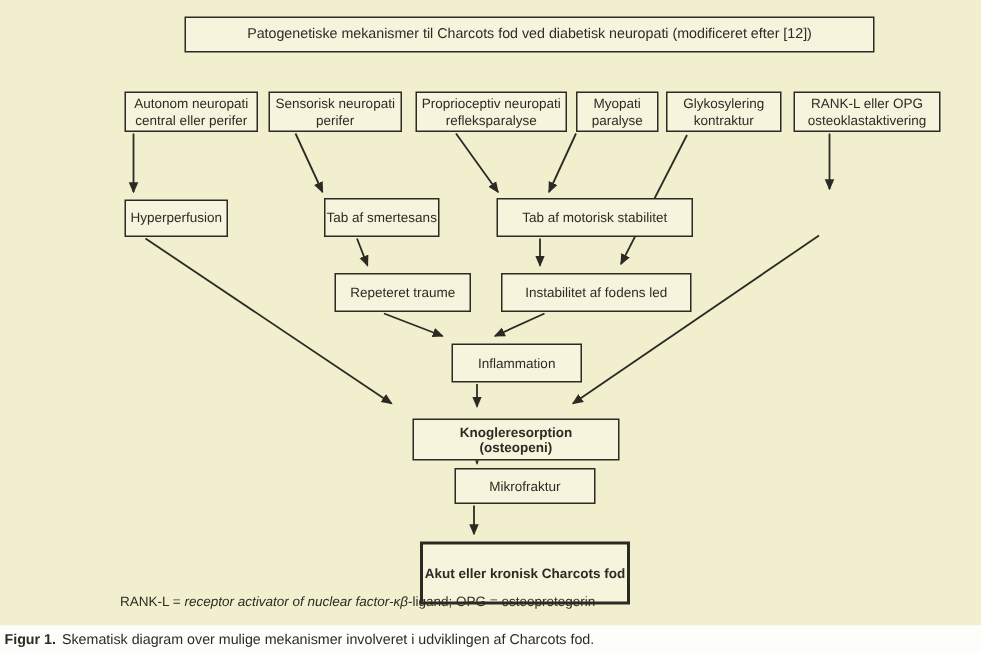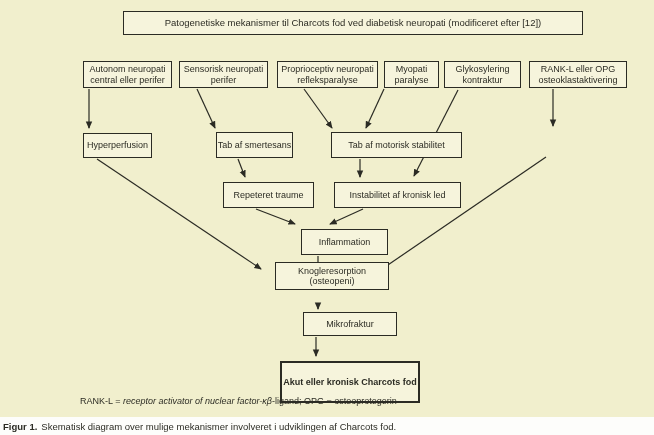--- a/index.html
+++ b/index.html
@@ -76,24 +76,24 @@
   <div class="box" style="left:418px;top:61px;width:77px;height:27px;">Glykosylering
 kontraktur</div>
   <div class="box" style="left:503px;top:61px;width:98px;height:27px;">RANK-L eller OPG
 osteoklastaktivering</div>
 
   <div class="box" style="left:57px;top:133px;width:69px;height:25px;">Hyperperfusion</div>
   <div class="box" style="left:190px;top:132px;width:77px;height:26px;">Tab af smertesans</div>
   <div class="box" style="left:305px;top:132px;width:131px;height:26px;">Tab af motorisk stabilitet</div>
 
   <div class="box" style="left:197px;top:182px;width:91px;height:26px;">Repeteret traume</div>
-  <div class="box" style="left:308px;top:182px;width:127px;height:26px;">Instabilitet af kronisk led</div>
+  <div class="box" style="left:308px;top:182px;width:127px;height:26px;">Instabilitet af fodens led</div>
 
   <div class="box" style="left:275px;top:229px;width:87px;height:26px;">Inflammation</div>
-  <div class="box" style="left:249px;top:262px;width:114px;height:28px;">Knogleresorption
+  <div class="box" style="left:249px;top:279px;width:138px;height:28px;font-weight:bold;">Knogleresorption
 (osteopeni)</div>
   <div class="box" style="left:277px;top:312px;width:94px;height:24px;">Mikrofraktur</div>
   <div class="box final" style="left:254px;top:361px;width:140px;height:42px;">Akut eller kronisk Charcots fod</div>
 
   <div class="footnote"><span>RANK-L = </span><i>receptor activator of nuclear factor-κβ</i><span>-ligand; OPG = osteoprotegerin</span></div>
 </div>
 
 <div class="caption">
   <b>Figur 1.</b>
   <span>Skematisk diagram over mulige mekanismer involveret i udviklingen af Charcots fod.</span>

